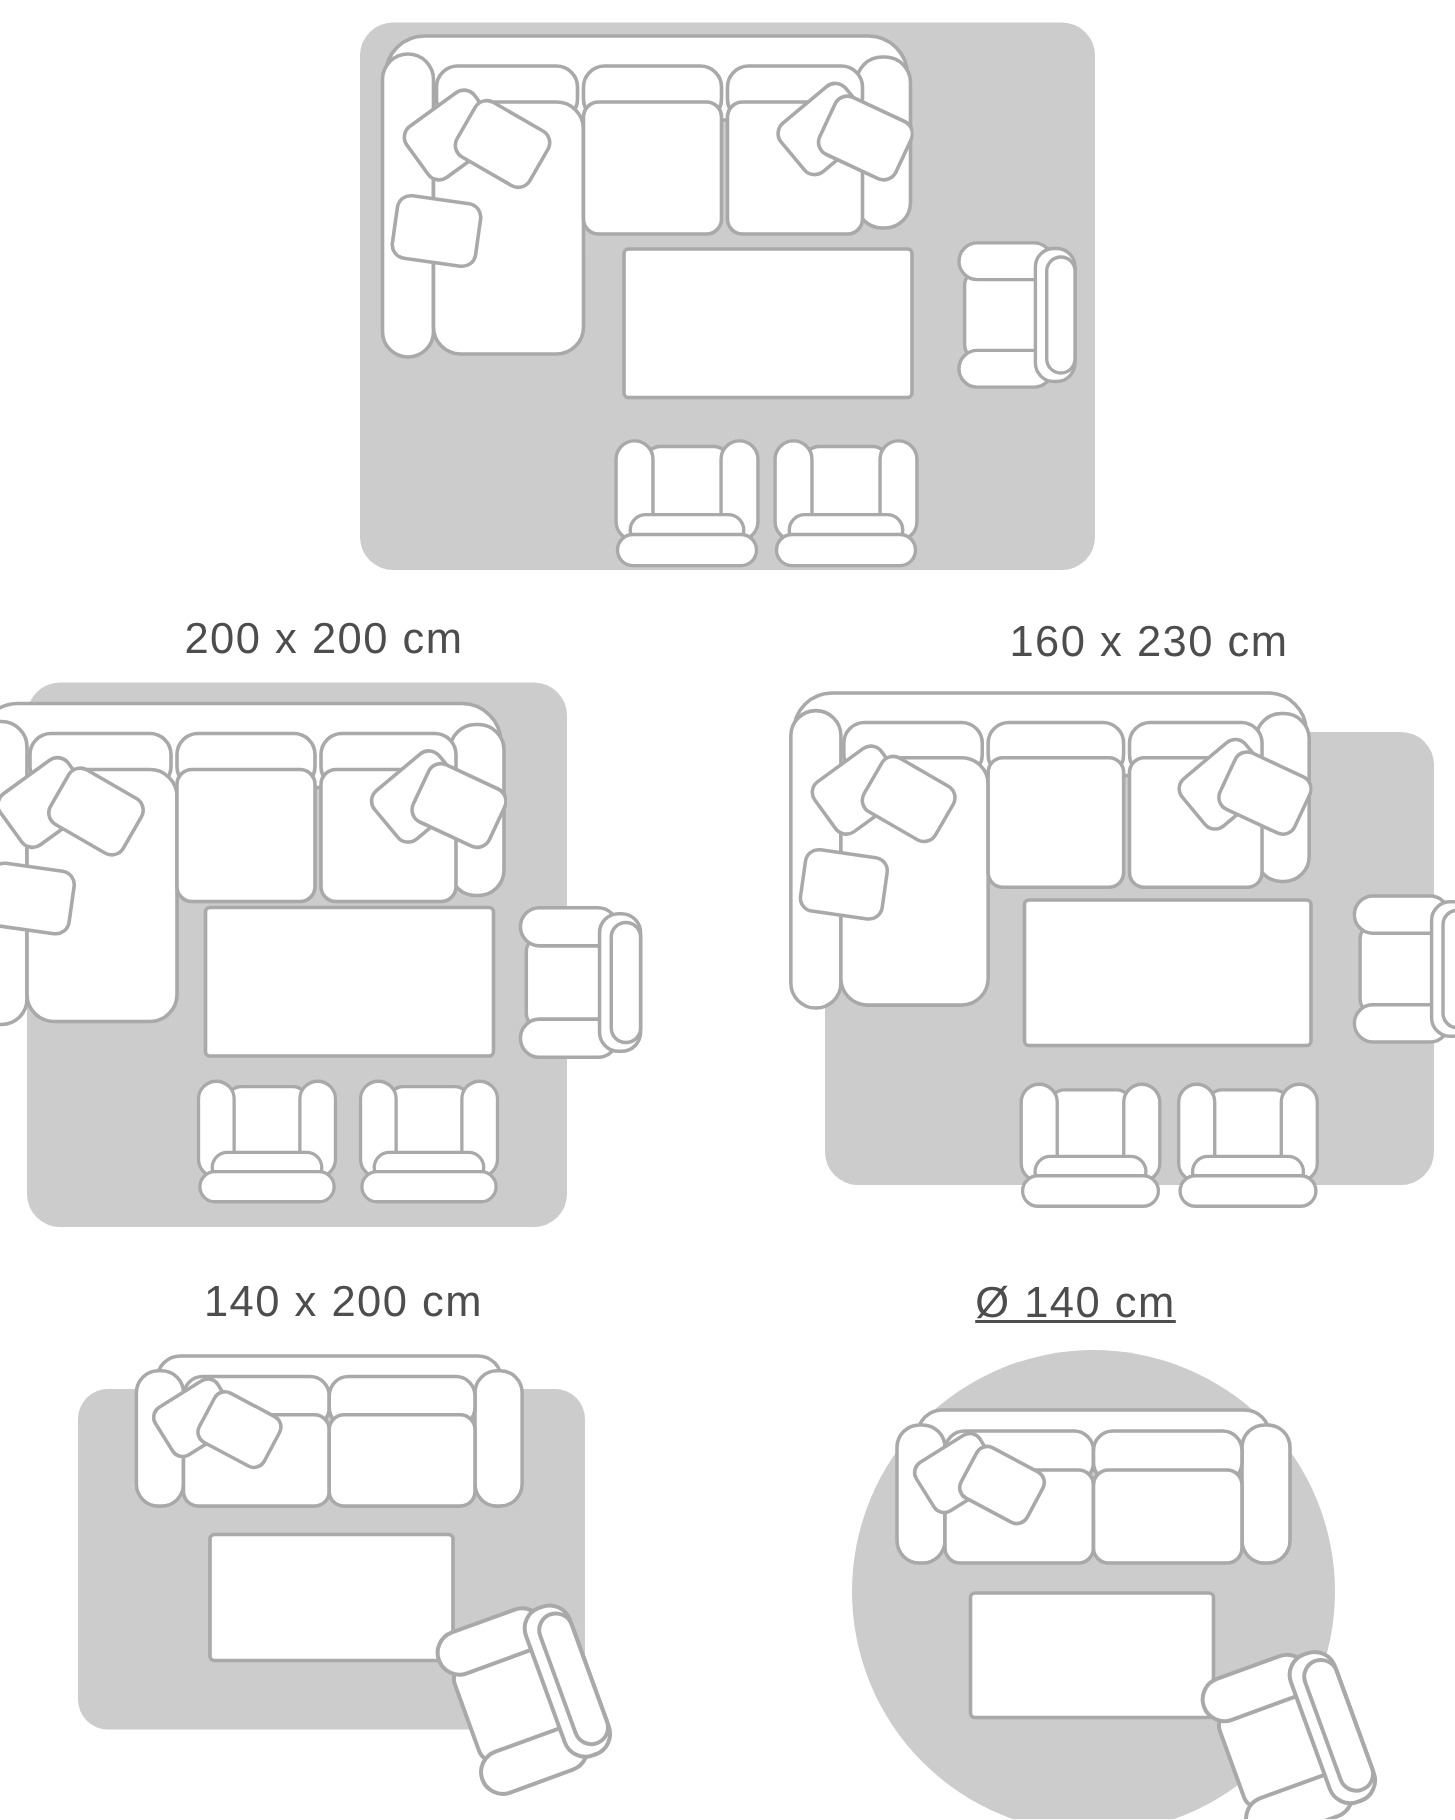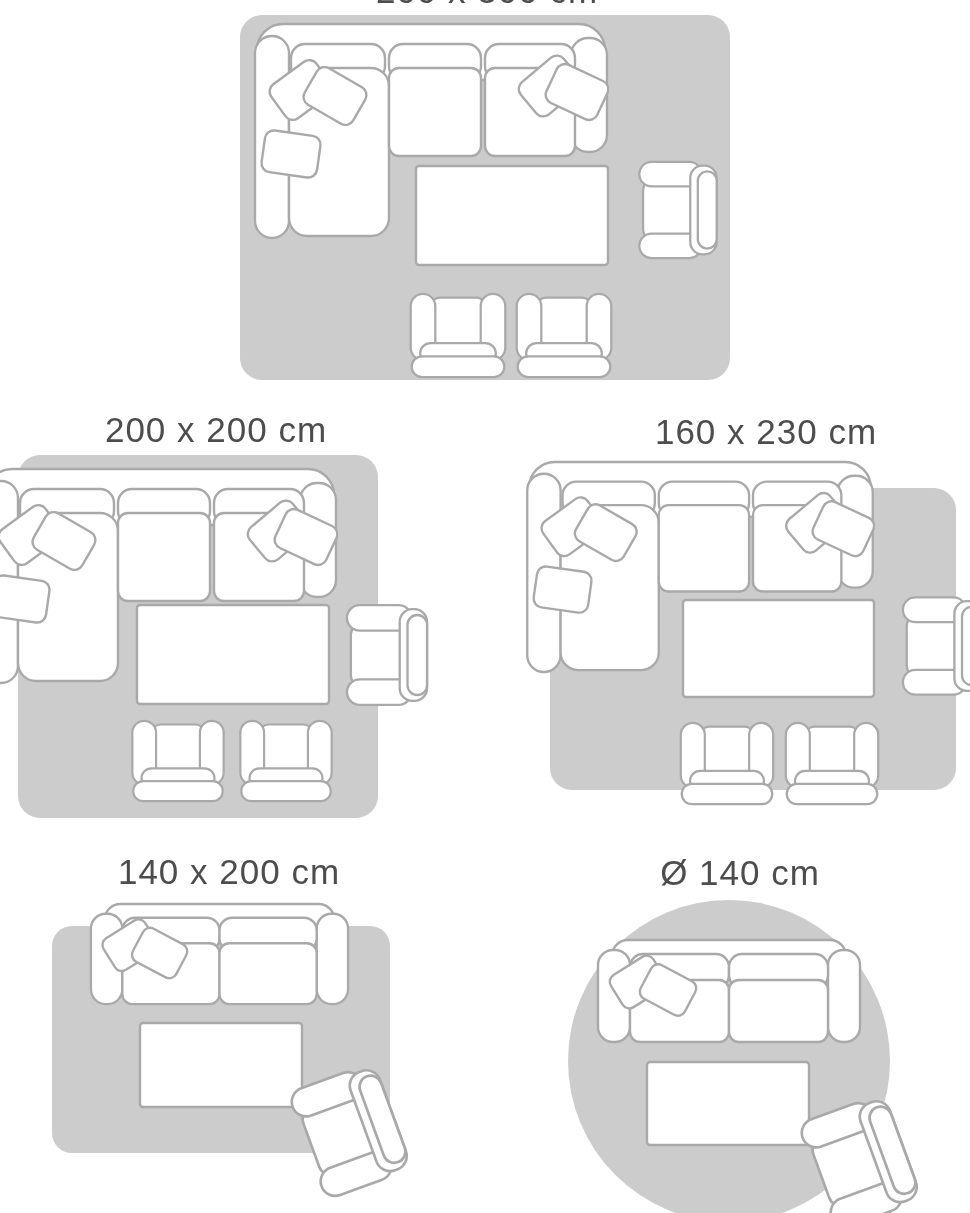--- a/index.html
+++ b/index.html
@@ -6,21 +6,21 @@
   #stage{
     position:relative;
     width:970px;height:1213px;
     overflow:hidden;
     background:var(--bg,#fff);
     font-family:"Liberation Sans",sans-serif;
   }
   .size-label{
     position:absolute;
     transform:translateX(-50%);
-    font-size:35px;
+    font-size:29px;
     line-height:1;
     letter-spacing:1px;
     color:var(--text,#4d4d4d);
     white-space:nowrap;
   }
   #floorplan{position:absolute;left:0;top:0;}
   .rug{fill:var(--rug,#cccccc);stroke:none;}
   .furn rect, rect.furn{
     fill:var(--fill,#ffffff);
     stroke:var(--stroke,#a9a9a9);
@@ -30,21 +30,21 @@
 </style>
 </head>
 <body>
 
 <div id="stage" style="--bg: #ffffff; --rug: #cccccc; --fill: #ffffff; --stroke: #a9a9a9; --text: #4d4d4d;">
 
   <div class="size-label" style="left:487px;top:-27px;">200 x 300 cm</div>
   <div class="size-label" style="left:216px;top:412px;">200 x 200 cm</div>
   <div class="size-label" style="left:766px;top:414px;">160 x 230 cm</div>
   <div class="size-label" style="left:229px;top:854px;text-align:right;">140 x 200 cm</div>
-  <div class="size-label" style="left:740px;top:855px;">Ø 140 cm</div>
+  <div class="size-label" style="left:717px;top:855px;text-decoration:underline;">Ø 140 cm</div>
 
   <svg id="floorplan" width="970" height="1213" viewBox="0 0 970 1213">
     <defs>
       <symbol id="sofa-corner" viewBox="0 0 356 218">
         <g class="furn">
           <rect x="4" y="2" width="348" height="56" rx="26"></rect>
           <rect x="2" y="14" width="34" height="202" rx="17"></rect>
           <rect x="318" y="16" width="36" height="114" rx="17"></rect>
           <rect x="38" y="22" width="94" height="36" rx="14"></rect>
           <rect x="136" y="22" width="92" height="36" rx="14"></rect>

